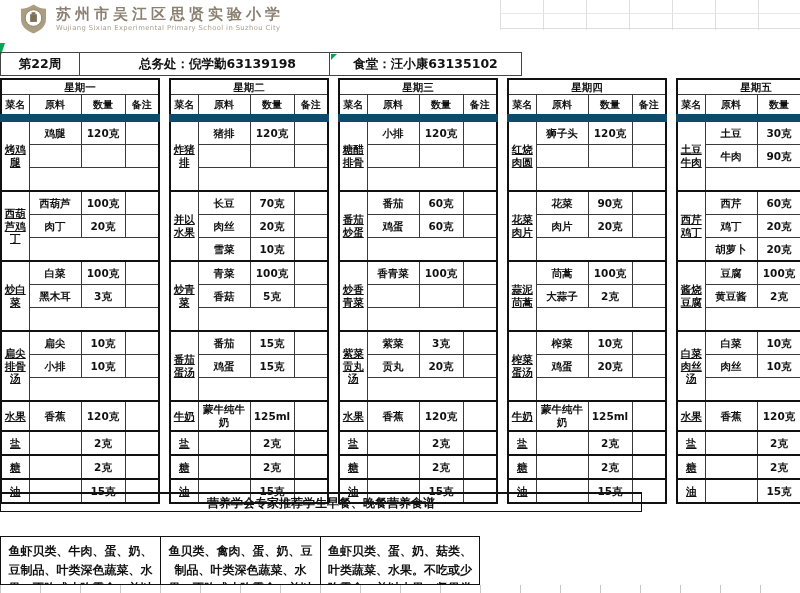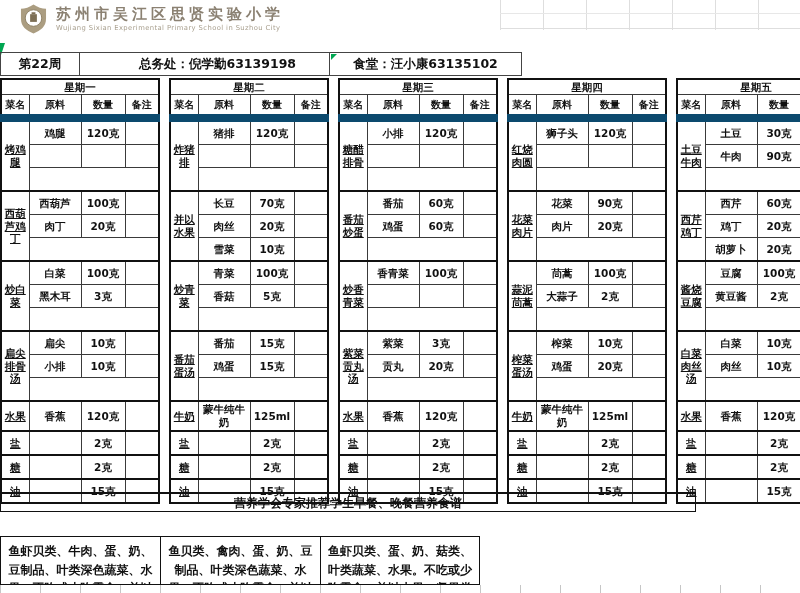--- a/index.html
+++ b/index.html
@@ -46,21 +46,21 @@
     vertical-align:middle;padding:0 1px;overflow:hidden;line-height:1.2;word-break:break-all;}
   col.c0{width:28px;}col.c1{width:52px;}col.c2{width:44px;}col.c3{width:34px;}
   tr.dayhead td{height:14px;font-size:10.5px;border-bottom:1px solid #3a3a3a;}
   tr.subhead td{height:19px;font-size:10px;border-bottom:8px solid #0c4a6e;}
   tr.body td{height:22px;}
   tr.fruit td{height:28px;}
   tr.block-start td{border-top:2px solid #111;}
   td.dish{font-size:10.5px;text-decoration:underline;}
 
   
-  .footer-title{position:absolute;top:492px;left:0;width:696px;height:20px;box-sizing:border-box;
+  .footer-title{position:absolute;top:492px;left:0;width:642px;height:20px;box-sizing:border-box;
     border:1px solid #111;border-top:2px solid #111;text-align:center;font-weight:bold;
     font-size:12px;line-height:18px;}
   .advice-row{position:absolute;top:512px;left:0;width:800px;height:73px;display:flex;box-sizing:border-box;}
   .advice-cell{box-sizing:border-box;width:160px;border:1px solid #111;border-right:none;
     font-size:12px;font-weight:600;text-align:center;padding:5px 4px 0 4px;line-height:1.55;
     overflow:hidden;margin-top:24px;}
   .advice-cell:last-child{border-right:1px solid #111;}
 
   .bottom-strip{position:absolute;top:585px;left:0;width:800px;height:8px;
     background:repeating-linear-gradient(to right,#c6c6c6 0 1px,transparent 1px 40px);}

